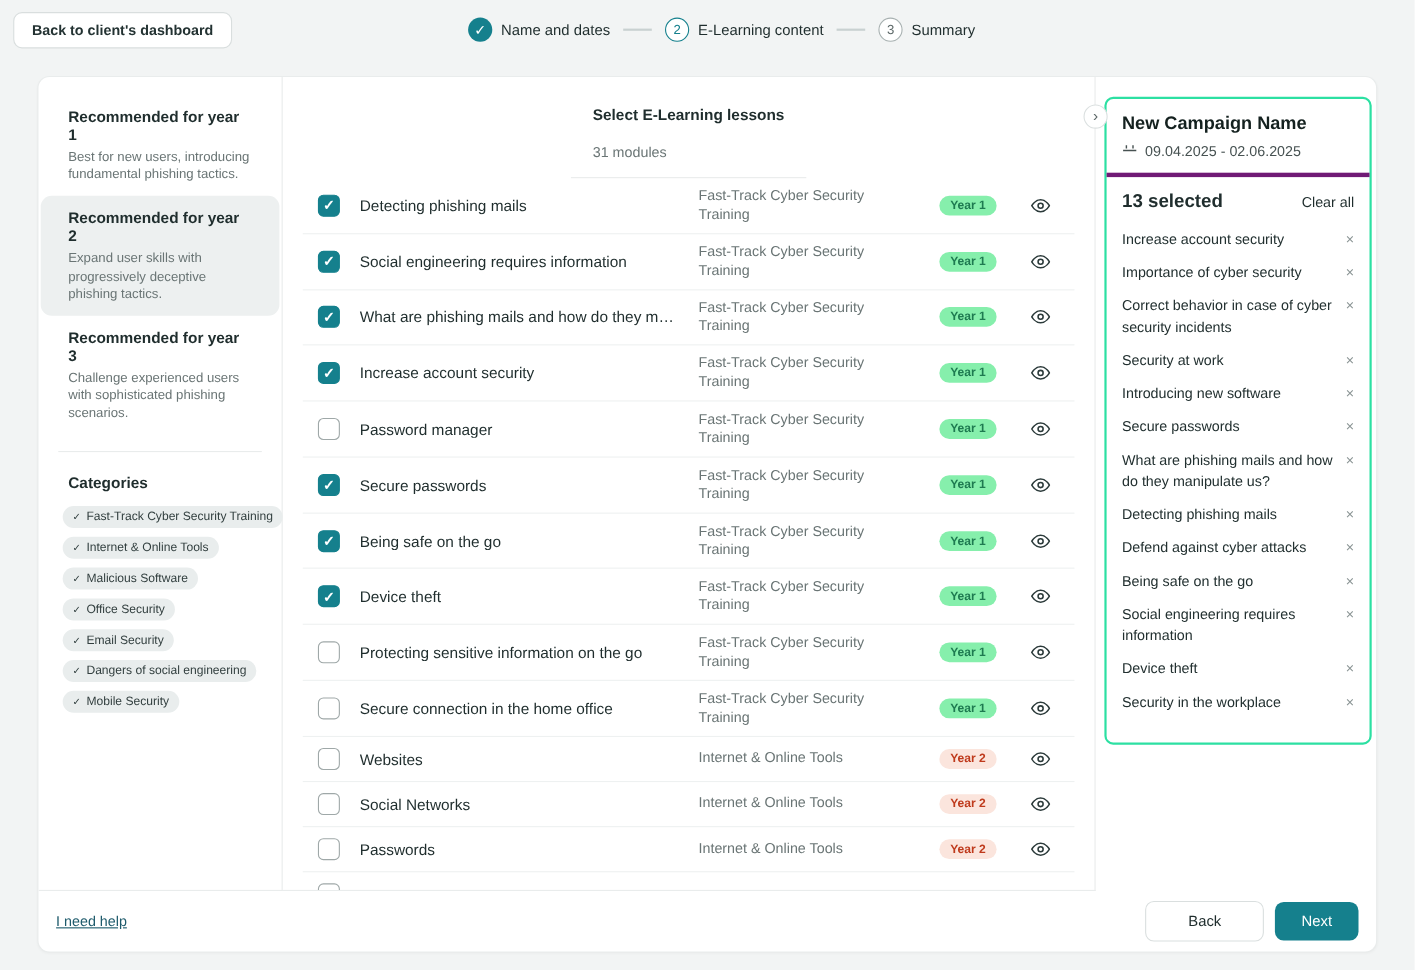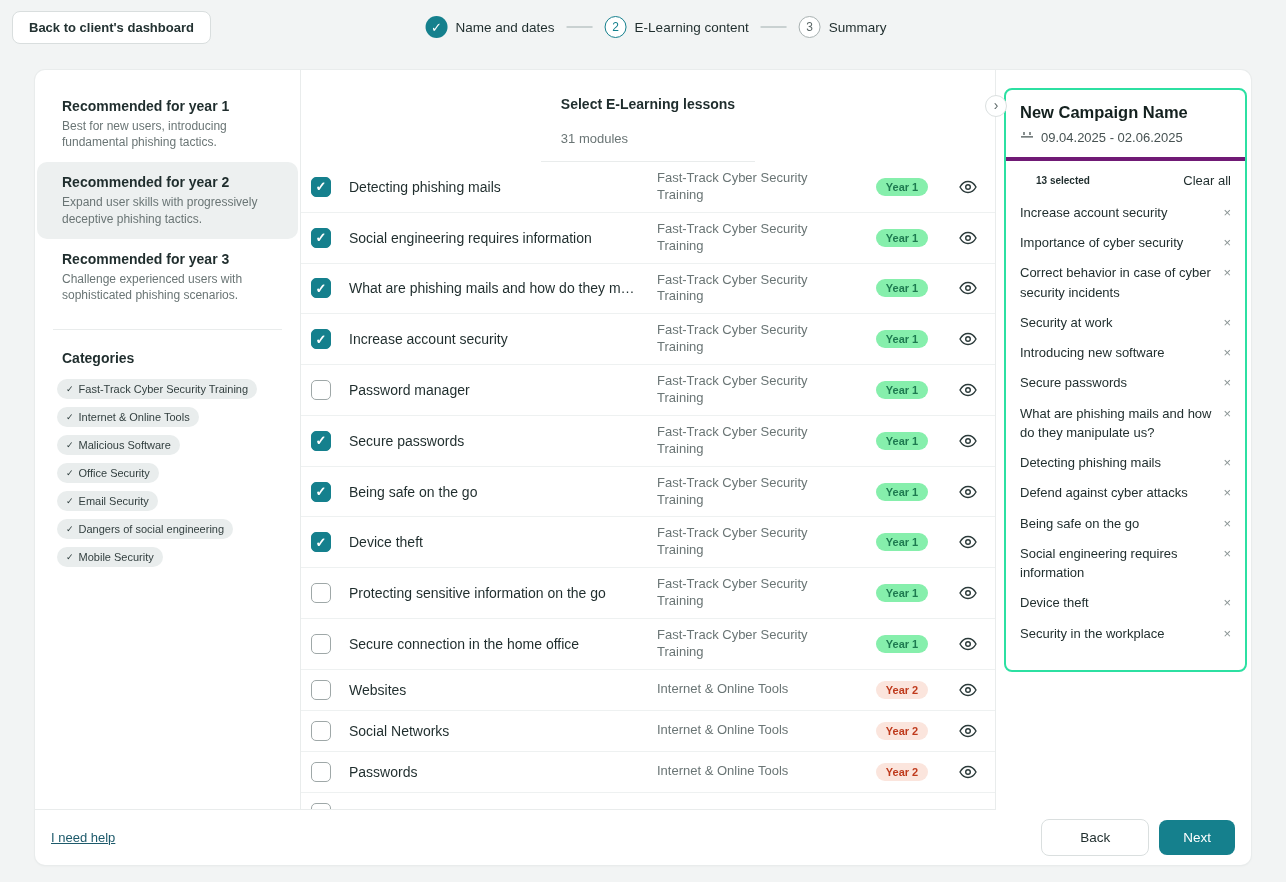--- a/index.html
+++ b/index.html
@@ -28,21 +28,21 @@
   .step-dash { width:26px; height:1.5px; background:#c9d1d1; }
 
   
   .card { position:absolute; left:35px; top:70px; width:1216px; height:795px;
     background:#fff; border-radius:10px;
     box-shadow:0 0 0 1px #e9ecec, 0 1px 3px rgba(16,24,24,.05);
     display:flex; flex-direction:column; overflow:hidden; }
   .card-body { display:flex; height:740px; }
 
   
-  .sidebar { width:266px; border-right:1px solid #e9ecec; border-bottom:1px solid #e9ecec;
+  .sidebar { width:222px; border-right:1px solid #e9ecec; border-bottom:1px solid #e9ecec;
     padding:16px 2px 0; }
   .rec-item { padding:12px 25px; border-radius:10px; cursor:pointer; }
   .rec-item.selected { background:#edf0f0; }
   .rec-title { font-size:14px; font-weight:bold; margin-bottom:4px; color:#1f2d2d; }
   .rec-desc { font-size:12px; color:#6a7575; line-height:1.35; }
   .sidebar-divider { height:1px; background:#e9ecec; margin:14px 16px; }
   .categories-title { font-size:14px; font-weight:bold; padding:6px 25px 13px; }
   .chips { display:flex; flex-direction:column; align-items:flex-start; gap:8px; padding:0 20px; }
   .chip { display:inline-flex; align-items:center; gap:5px; background:#e9eded;
     border-radius:12px; padding:4px 9px; font-size:11px; color:#323f3f;
@@ -76,21 +76,21 @@
     font-size:14px; color:#5c6868; line-height:1; padding-bottom:2px; }
 
   
   .summary { width:255px; padding:18px 4px 0 8px; }
   .summary-box { border:2px solid #2ce0a2; border-radius:8px; background:#fff; }
   .sum-head { padding:13px 14px 12px; border-bottom:4px solid #701a75; }
   .sum-title { font-size:16.5px; font-weight:bold; margin-bottom:8px; color:#14211f; }
   .sum-date { display:flex; align-items:center; gap:7px; font-size:13px; color:#475252; }
   .sum-body { padding:12px 14px 16px; }
   .sum-sel-row { display:flex; justify-content:space-between; align-items:center; margin-bottom:15px; }
-  .sum-count { font-size:10px; font-weight:bold;margin-left:16px; }
+  .sum-count { font-size:17px; font-weight:bold; }
   .clear-all { font-size:13px; color:#1f2d2d; cursor:pointer; }
   .sum-item { display:flex; justify-content:space-between; align-items:flex-start;
     gap:10px; margin-bottom:11px; }
   .sum-item-label { font-size:13px; line-height:1.48; color:#223030; }
   .x-btn { color:#8a9494; font-size:13px; cursor:pointer; line-height:1.48; }
 
   
   .card-footer { flex:1; display:flex; align-items:center; padding:0 16px; gap:10px; }
   .help-link { font-size:13px; color:#1d5a6b; text-decoration:underline; cursor:pointer; }
   .footer-spacer { flex:1; }

